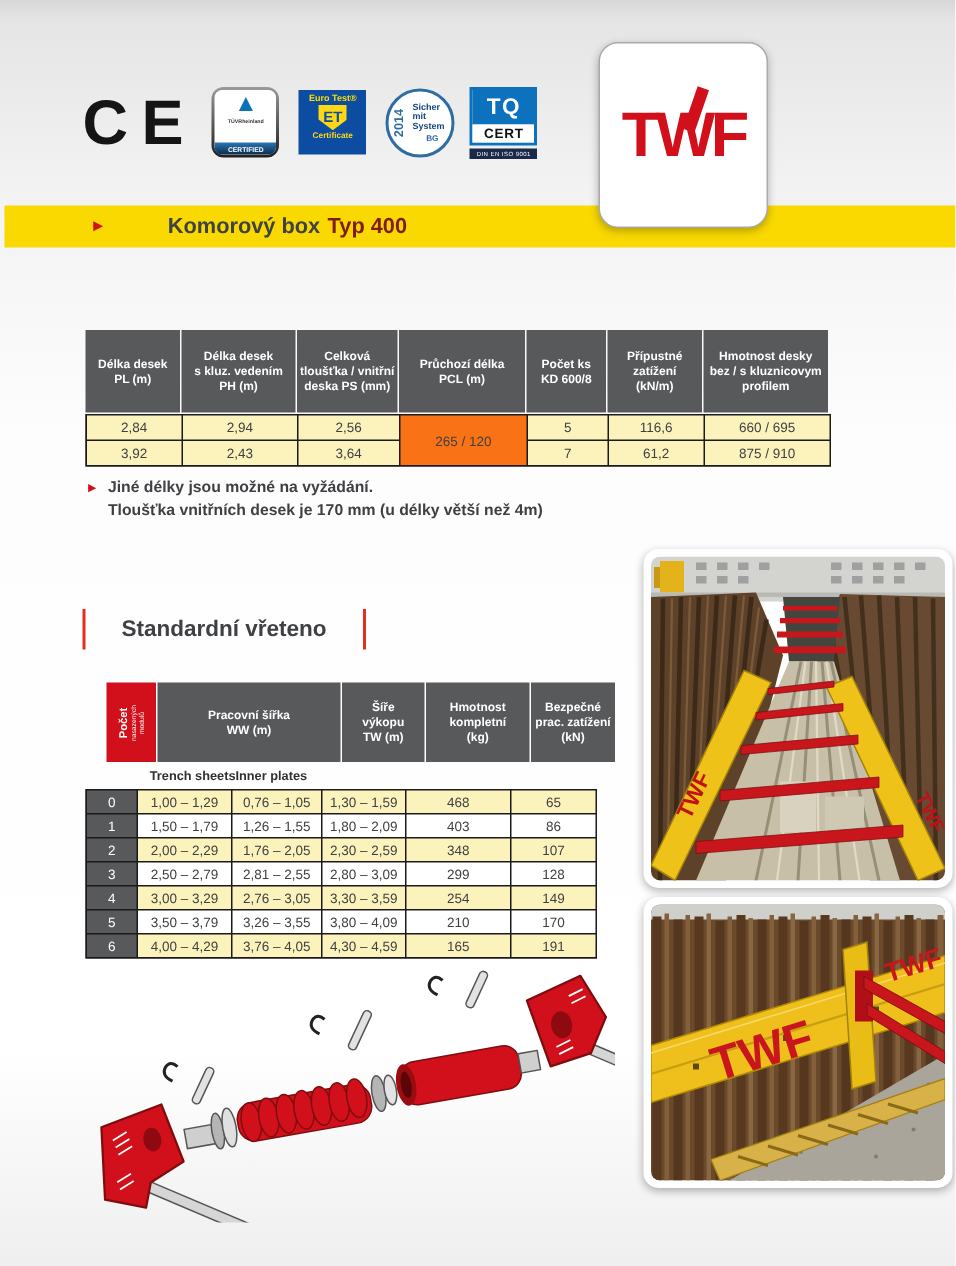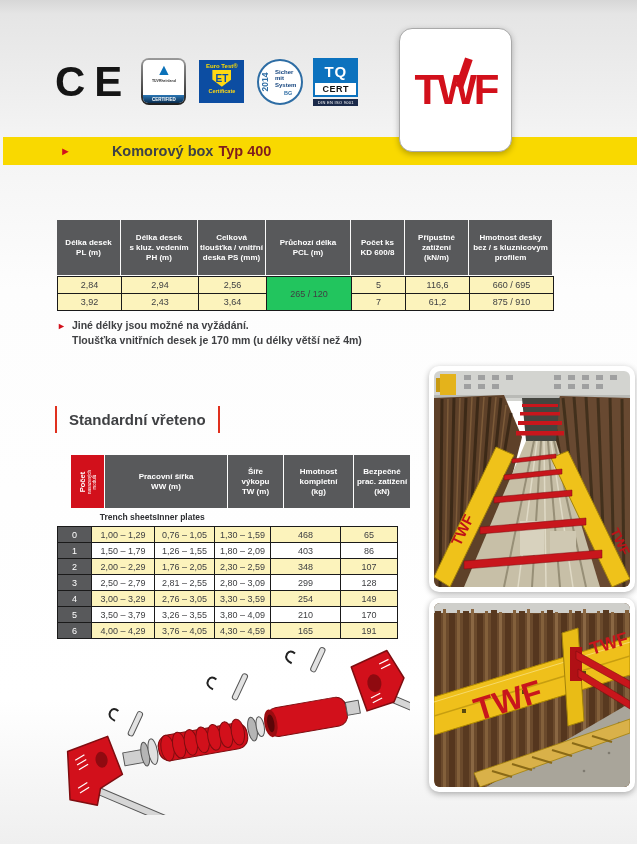--- a/index.html
+++ b/index.html
@@ -38,25 +38,25 @@
   .banner .t2{font-size:14.5px;font-weight:bold;color:#7f1d1d;}
   
   .grid{display:grid;gap:1px;}
   .t1cols{grid-template-columns:63px 76px 67px 84px 53px 63px 83px;}
   .t2cols{grid-template-columns:33px 62px 59px 55px 69px 56px;}
   .t1-head{position:absolute;left:57px;top:220px;}
   .hc{background:#58595B;color:#fff;font-size:8px;font-weight:bold;line-height:1.25;display:flex;align-items:center;justify-content:center;text-align:center;white-space:pre-line;height:55px;}
   .t1-body{position:absolute;left:57px;top:276px;background:#1A1A1A;border:1px solid #1A1A1A;grid-auto-rows:16px;}
   .c{display:flex;align-items:center;justify-content:center;font-size:9px;font-weight:normal;color:#3F4043;background:#FCF3BC;}
   .cw{background:#fff;}
-  .mg{grid-column:4;grid-row:1 / span 2;background:#22c55e;}
+  .mg{grid-column:4;grid-row:1 / span 2;background:#f97316;}
   .note{position:absolute;left:57px;top:318px;font-size:10.5px;font-weight:bold;color:#3F4043;line-height:1.4;}
   .note .arr{color:#D2101B;font-size:9px;margin-right:6px;}
   .note .l2{padding-left:15px;}
-  .sect{position:absolute;left:55px;top:406px;border-left:2px solid #E0301E;border-right:2px solid #E0301E;padding:5px 12px;font-size:15px;font-weight:bold;color:#3F4043;}
+  .sect{position:absolute;left:55px;top:406px;border-left:2px solid #E0301E;border-right:2px solid #E0301E;padding:5px 24px;font-size:15px;font-weight:bold;color:#3F4043;}
   .t2-head{position:absolute;left:71px;top:455px;}
   .t2-head .hc{height:53px;}
   .span2{grid-column:span 2;}
   .rotcell{background:#D2101B;position:relative;height:53px;}
   .rotwrap{position:absolute;left:50%;top:50%;transform:translate(-50%,-50%) rotate(-90deg);width:53px;text-align:center;color:#fff;}
   .rot-t{font-size:7.5px;font-weight:bold;line-height:1.1;}
   .rot-s{font-size:4.5px;line-height:1.15;white-space:pre-line;}
   .t2-sub{position:absolute;left:57px;top:509px;height:16px;display:flex;align-items:center;font-size:8.5px;font-weight:bold;color:#2F3033;}
   .t2-sub .s1{margin-left:37px;width:63px;text-align:right;}
   .t2-sub .s2{width:60px;}

